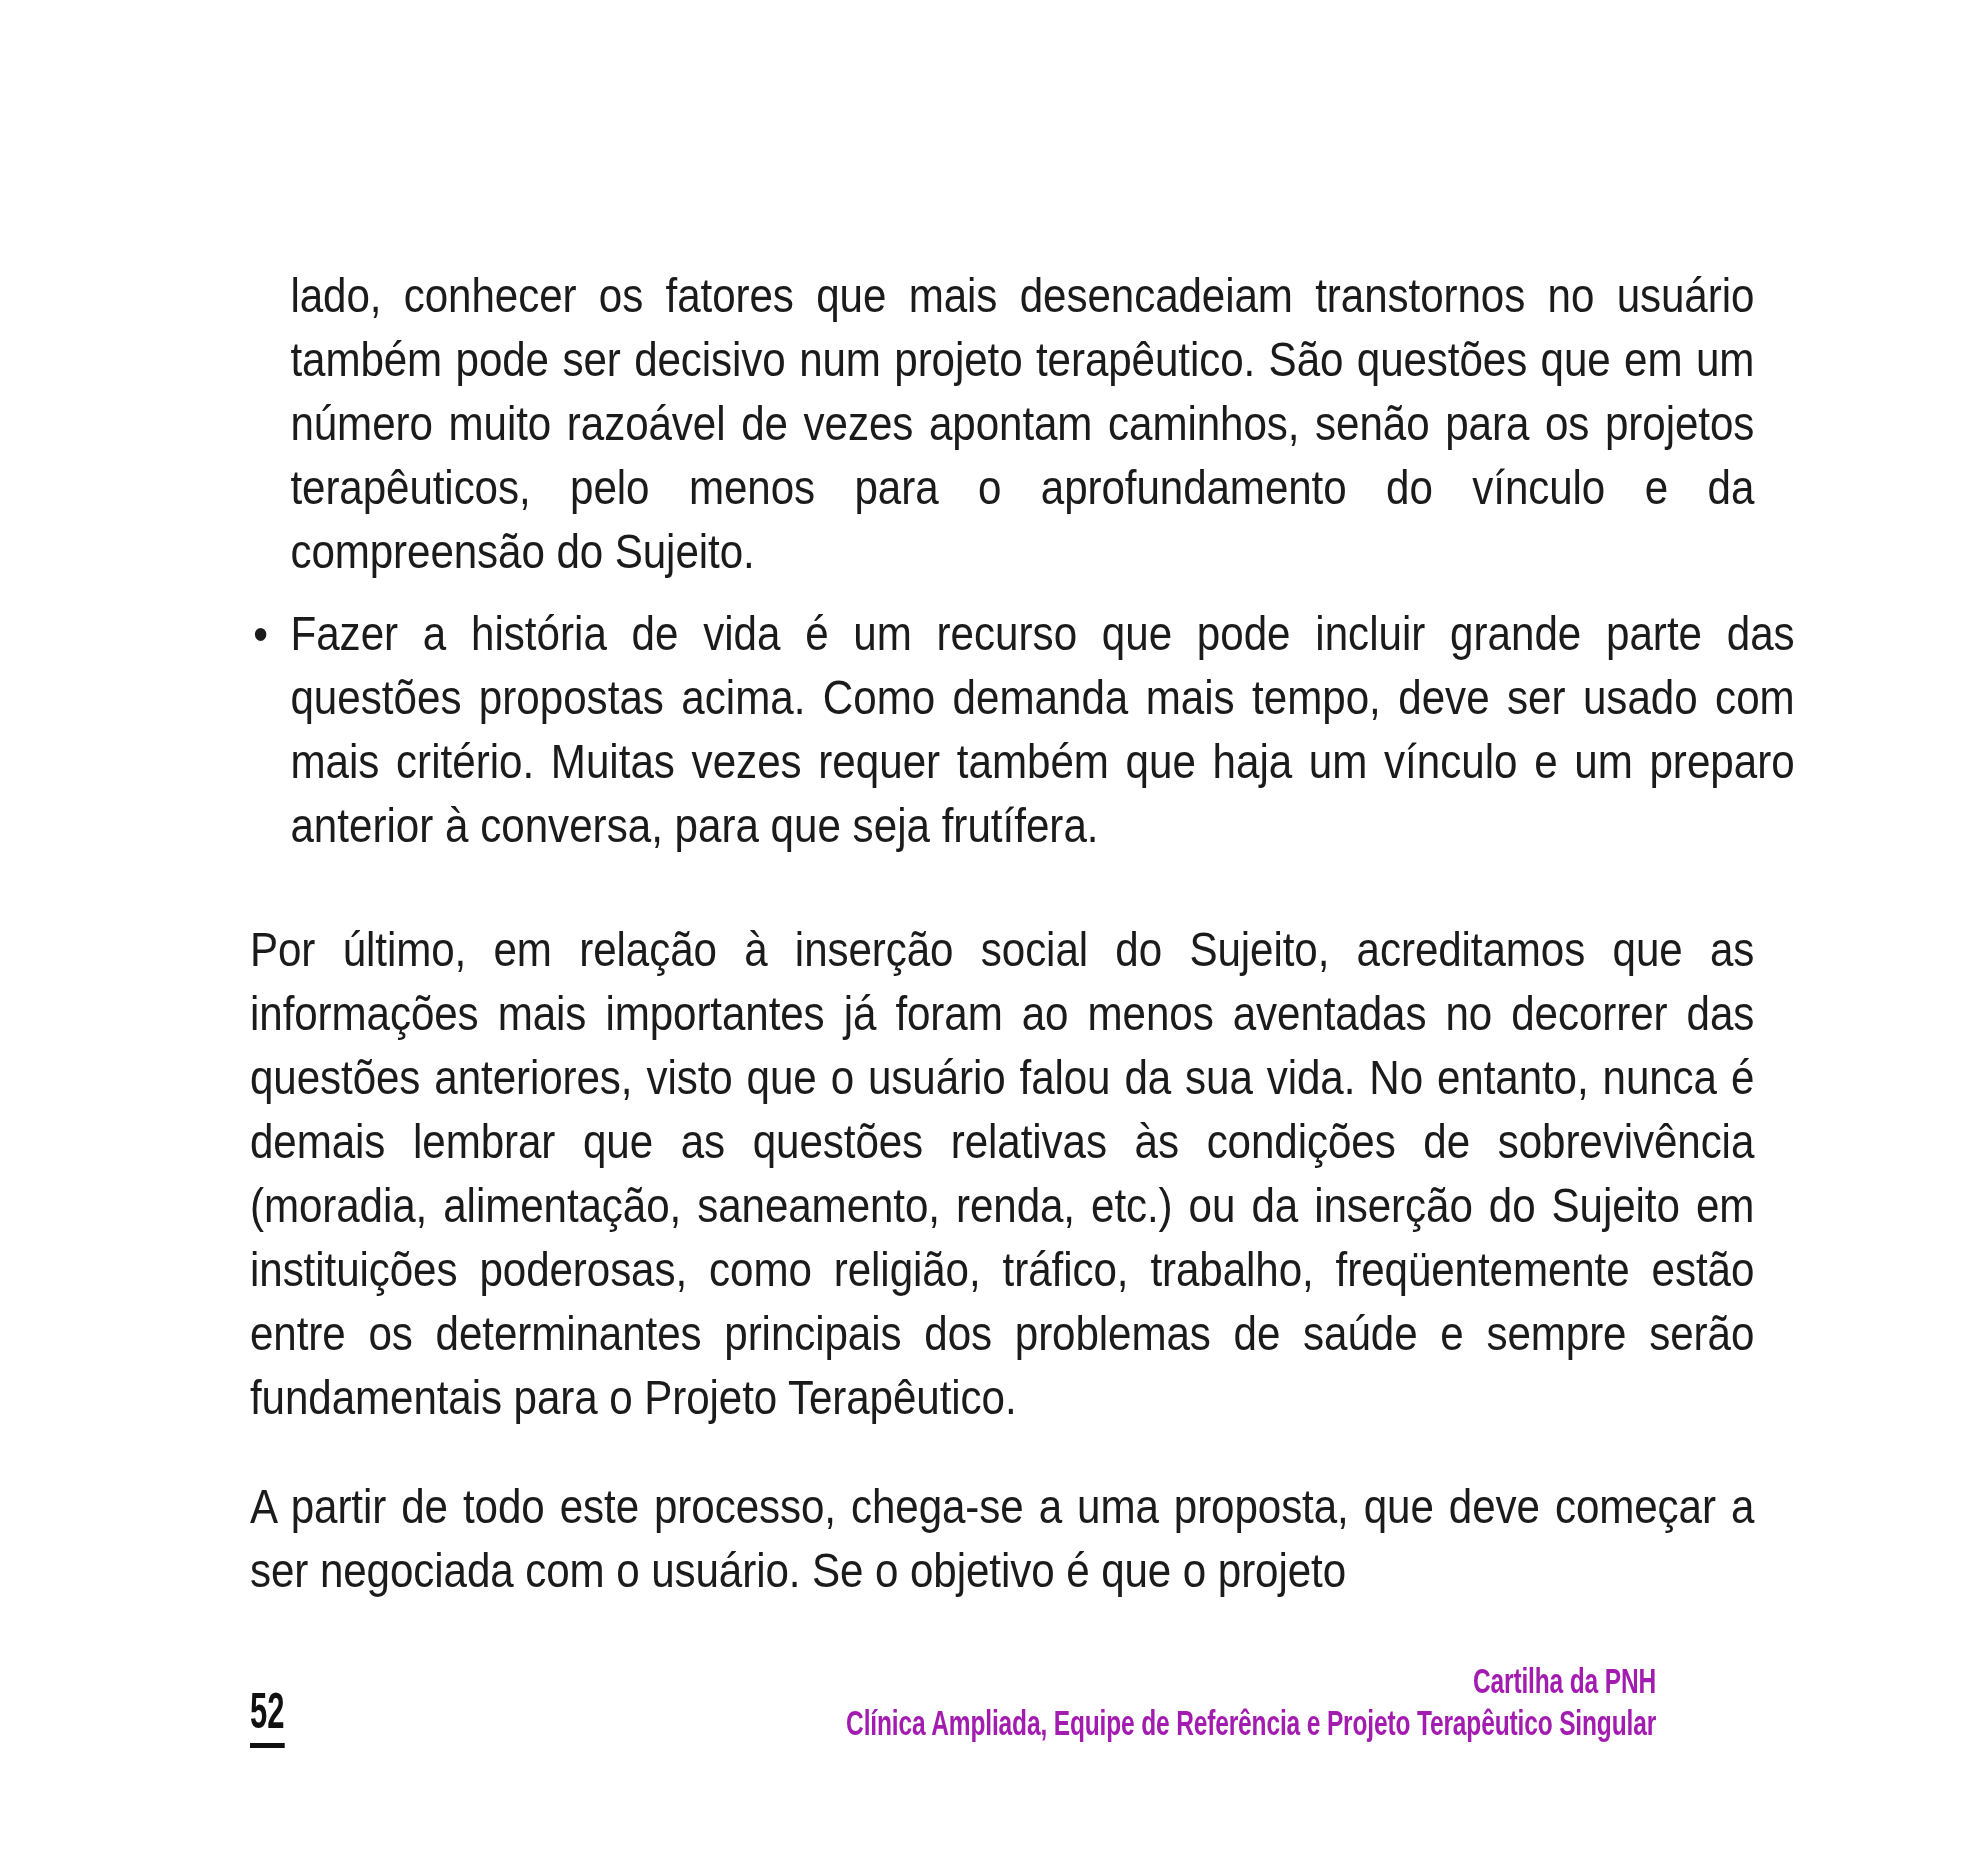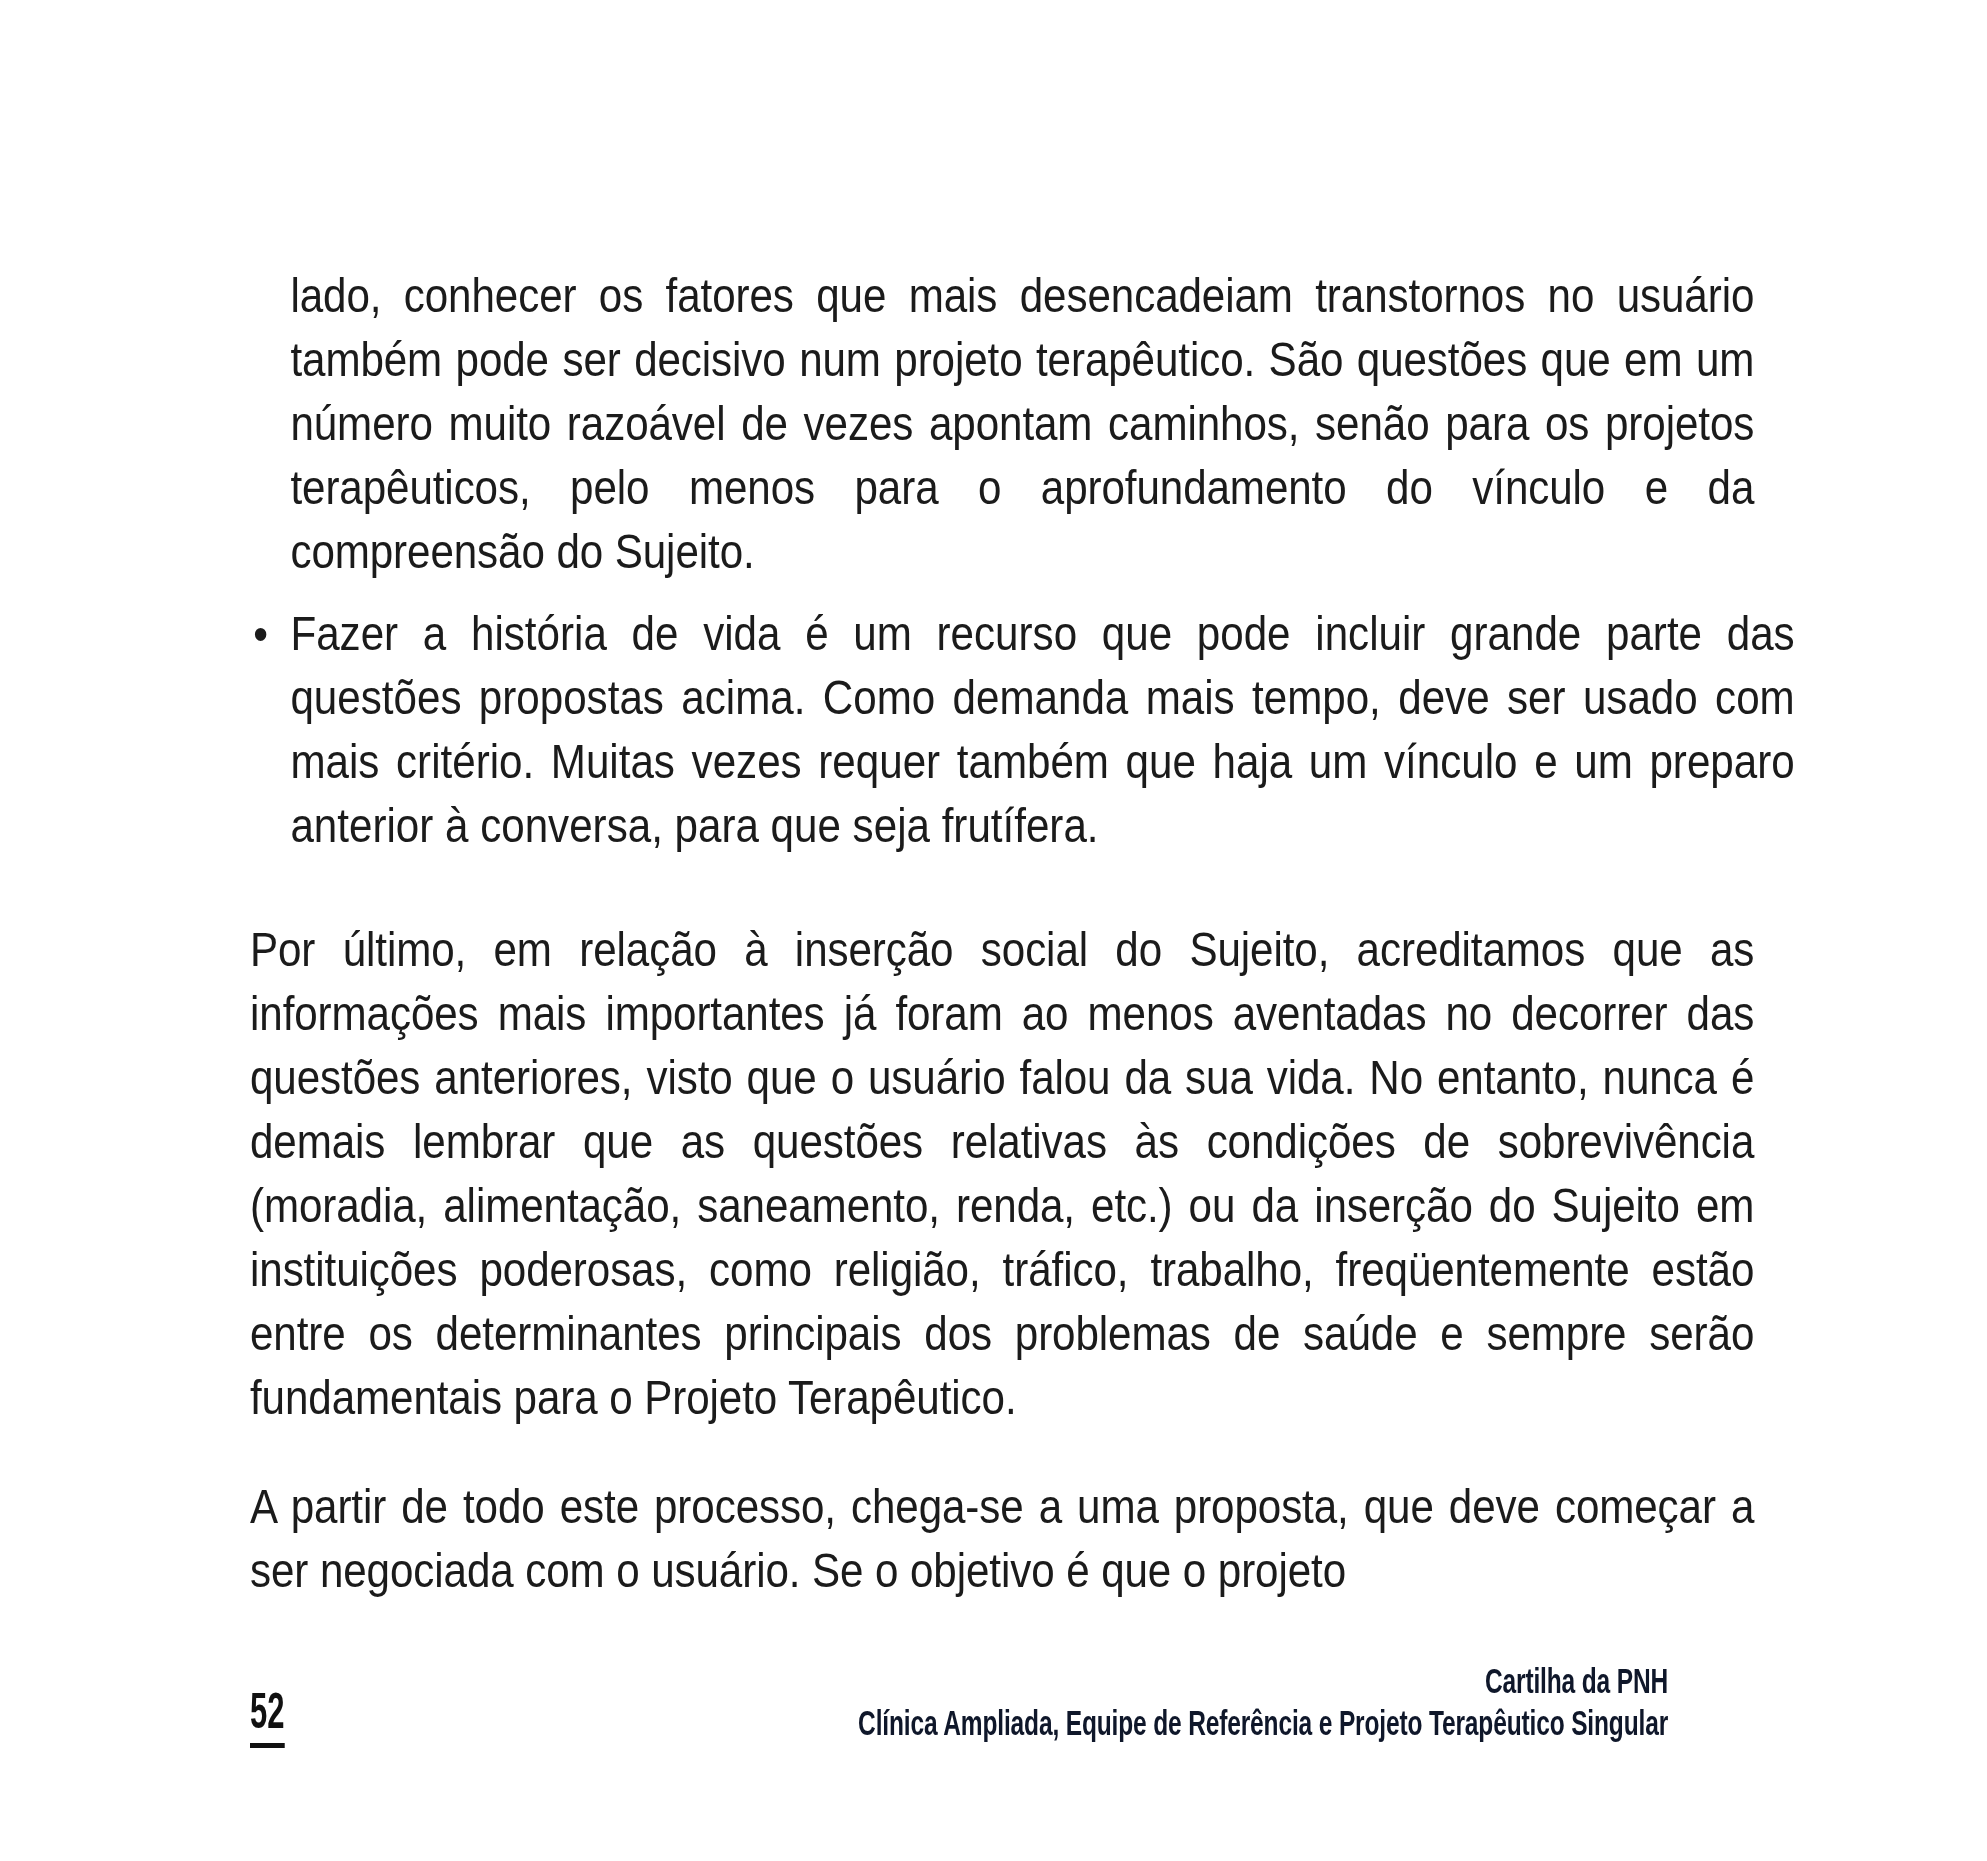--- a/index.html
+++ b/index.html
@@ -104,25 +104,25 @@
     transform-origin: left top;
   }
   .page-number .pn-inner {
     display: inline-block;
     border-bottom: 5.8px solid #111111;
     padding-bottom: 3.9px;
   }
 
   .footer-title {
     position: absolute;
-    right: 232px;
+    right: 244px;
     top: 0;
     text-align: right;
     font-weight: 700;
-    color: #0f172a;
+    color: #a21caf;
   }
 
   .footer-line {
     display: block;
     font-size: 35px;
     line-height: 42px;
     font-weight: 700;
     letter-spacing: -0.2px;
     transform: scaleX(0.70);
     transform-origin: right top;

